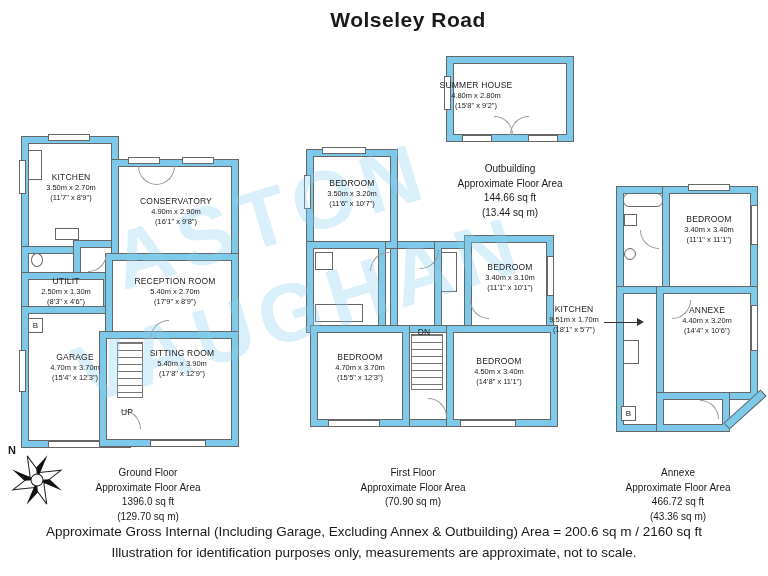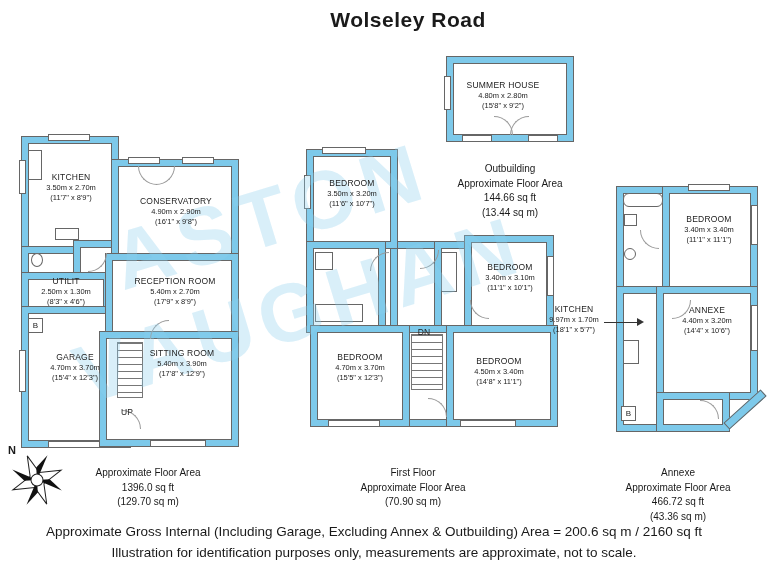--- a/index.html
+++ b/index.html
@@ -141,21 +141,21 @@
   </div>
   <div class="lbl" style="left:447px;top:356px;width:104px;">
     <div class="rname">BEDROOM</div>
     <div class="rdim">4.50m x 3.40m</div>
     <div class="rdim">(14'8" x 11'1")</div>
   </div>
 
   <div class="room" style="left:447px;top:57px;width:126px;height:84px;"></div>
   <div class="arc" style="left:494px;top:116px;transform:rotate(270deg);"></div>
   <div class="arc" style="left:510px;top:116px;transform:scaleX(-1) rotate(270deg);"></div>
-  <div class="lbl" style="left:455px;top:80px;width:96px;">
+  <div class="lbl" style="left:428px;top:80px;width:96px;">
     <div class="rname">SUMMER HOUSE</div>
     <div class="rdim">4.80m x 2.80m</div>
     <div class="rdim">(15'8" x 9'2")</div>
   </div>
   <div class="caption" style="left:428px;top:162px;width:164px;">
     <div>Outbuilding</div>
     <div>Approximate Floor Area</div>
     <div>144.66 sq ft</div>
     <div>(13.44 sq m)</div>
   </div>
@@ -183,21 +183,21 @@
     <div class="rdim">3.40m x 3.40m</div>
     <div class="rdim">(11'1" x 11'1")</div>
   </div>
   <div class="lbl" style="left:661px;top:305px;width:92px;">
     <div class="rname">ANNEXE</div>
     <div class="rdim">4.40m x 3.20m</div>
     <div class="rdim">(14'4" x 10'6")</div>
   </div>
   <div class="lbl" style="left:532px;top:304px;width:84px;">
     <div class="rname">KITCHEN</div>
-    <div class="rdim">9.97m x 1.70m</div>
+    <div class="rdim">9.51m x 1.70m</div>
     <div class="rdim">(18'1" x 5'7")</div>
   </div>
   <div class="arrowline" style="left:604px;top:322px;width:34px;"></div>
   <div class="arrowhead" style="left:637px;top:318px;"></div>
 
   <div class="win" style="left:48px;top:134px;width:42px;height:7px;"></div>
   <div class="win" style="left:19px;top:160px;width:7px;height:34px;"></div>
   <div class="win" style="left:128px;top:157px;width:32px;height:7px;"></div>
   <div class="win" style="left:182px;top:157px;width:32px;height:7px;"></div>
   <div class="win" style="left:19px;top:350px;width:7px;height:42px;"></div>
@@ -209,20 +209,21 @@
   <div class="win" style="left:328px;top:420px;width:52px;height:7px;"></div>
   <div class="win" style="left:460px;top:420px;width:56px;height:7px;"></div>
   <div class="win" style="left:444px;top:76px;width:7px;height:34px;"></div>
   <div class="win" style="left:462px;top:135px;width:30px;height:7px;"></div>
   <div class="win" style="left:528px;top:135px;width:30px;height:7px;"></div>
   <div class="win" style="left:688px;top:184px;width:42px;height:7px;"></div>
   <div class="win" style="left:751px;top:205px;width:7px;height:40px;"></div>
   <div class="win" style="left:751px;top:305px;width:7px;height:46px;"></div>
 
   <div class="caption" style="left:62px;top:466px;width:172px;">
+    <div>Ground Floor</div>
     <div>Approximate Floor Area</div>
     <div>1396.0 sq ft</div>
     <div>(129.70 sq m)</div>
   </div>
   <div class="caption" style="left:327px;top:466px;width:172px;">
     <div>First Floor</div>
     <div>Approximate Floor Area</div>
     <div>(70.90 sq m)</div>
   </div>
   <div class="caption" style="left:592px;top:466px;width:172px;">

